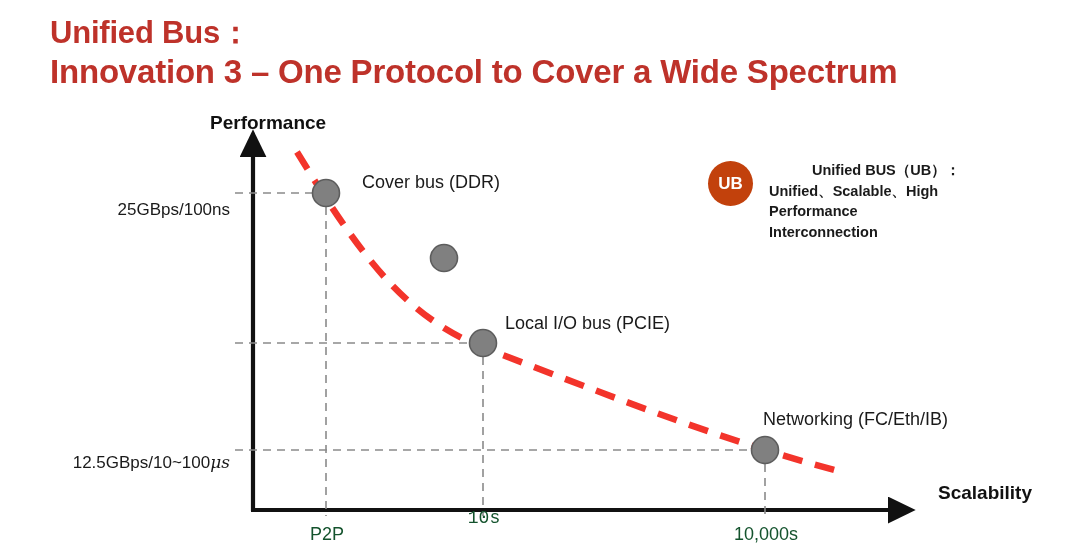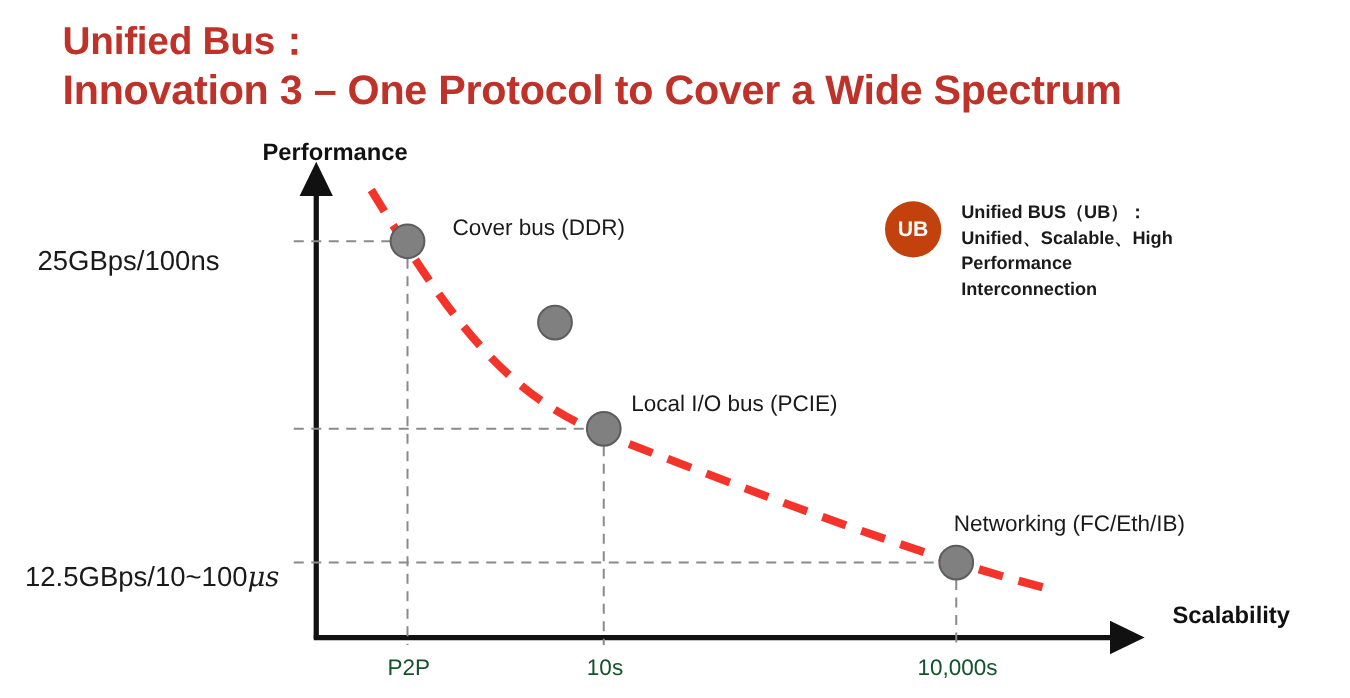--- a/index.html
+++ b/index.html
@@ -35,22 +35,23 @@
     color:#111111;
     white-space:nowrap;
     margin-left:30px;
   }
   #perf-title{left:180px;top:112px;}
   #scal-title{left:908px;top:482px;}
 
   
   .ytick{
     position:absolute;
-    font-size:22px;
+    font-size:17px;
     color:#1a1a1a;
+    text-align:right;
     white-space:nowrap;
     transform:translateY(-50%);
   }
   .ytick .u{font-family:"DejaVu Serif", serif;font-style:italic;}
   .xtick{
     position:absolute;
     font-size:18px;
     color:#14532d;
     white-space:nowrap;
     transform:translateX(-50%);
@@ -75,21 +76,21 @@
     margin-top:1px;
   }
   #legend-text{
     margin-left:16px;
     font-weight:bold;
     font-size:14.5px;
     line-height:1.42;
     color:#1a1a1a;
     width:175px;
   }
-  .legend-line{white-space:nowrap;}
+  .legend-line{white-space:nowrap;margin-left:43px;}
   .legend-wrap{white-space:normal;}
 </style>
 </head>
 <body>
 
 <div id="slide">
 
   <div class="title-block">
     <div class="title-line title-1">Unified Bus：</div>
     <div class="title-line title-2">Innovation 3 – One Protocol to Cover a Wide Spectrum</div>
@@ -127,21 +128,21 @@
   <div class="axis-title" id="scal-title">Scalability</div>
 
   <div class="ytick" style="left:30px;top:209px;width:200px;">
     <span>25GBps/100ns</span><span class="u"></span>
   </div>
   <div class="ytick" style="left:20px;top:462px;width:210px;">
     <span>12.5GBps/10~100</span><span class="u">μs</span>
   </div>
 
   <div class="xtick" style="left:327px;top:524px;">P2P</div>
-  <div class="xtick" style="left:484px;top:524px;">10s</div>
+  <div class="xtick" style="left:484px;top:508px;font-family:Liberation Mono, monospace;">10s</div>
   <div class="xtick" style="left:766px;top:524px;">10,000s</div>
 
   <div class="pt-label" style="left:362px;top:172px;">Cover bus (DDR)</div>
   <div class="pt-label" style="left:505px;top:313px;">Local I/O bus (PCIE)</div>
   <div class="pt-label" style="left:763px;top:409px;">Networking (FC/Eth/IB)</div>
 
   <div id="legend">
     <div id="ub-badge">
       <span>UB</span>
     </div>

